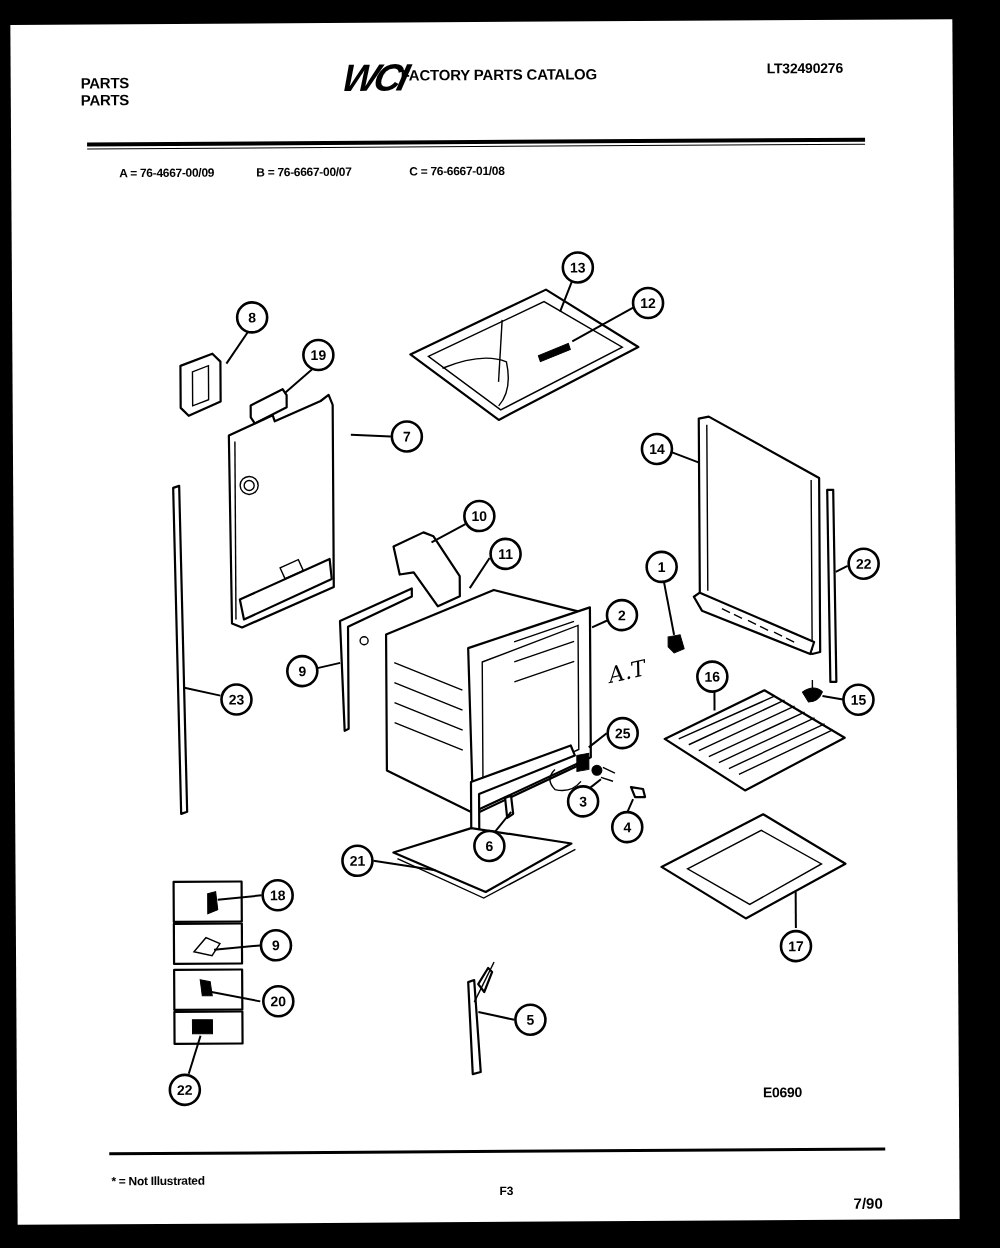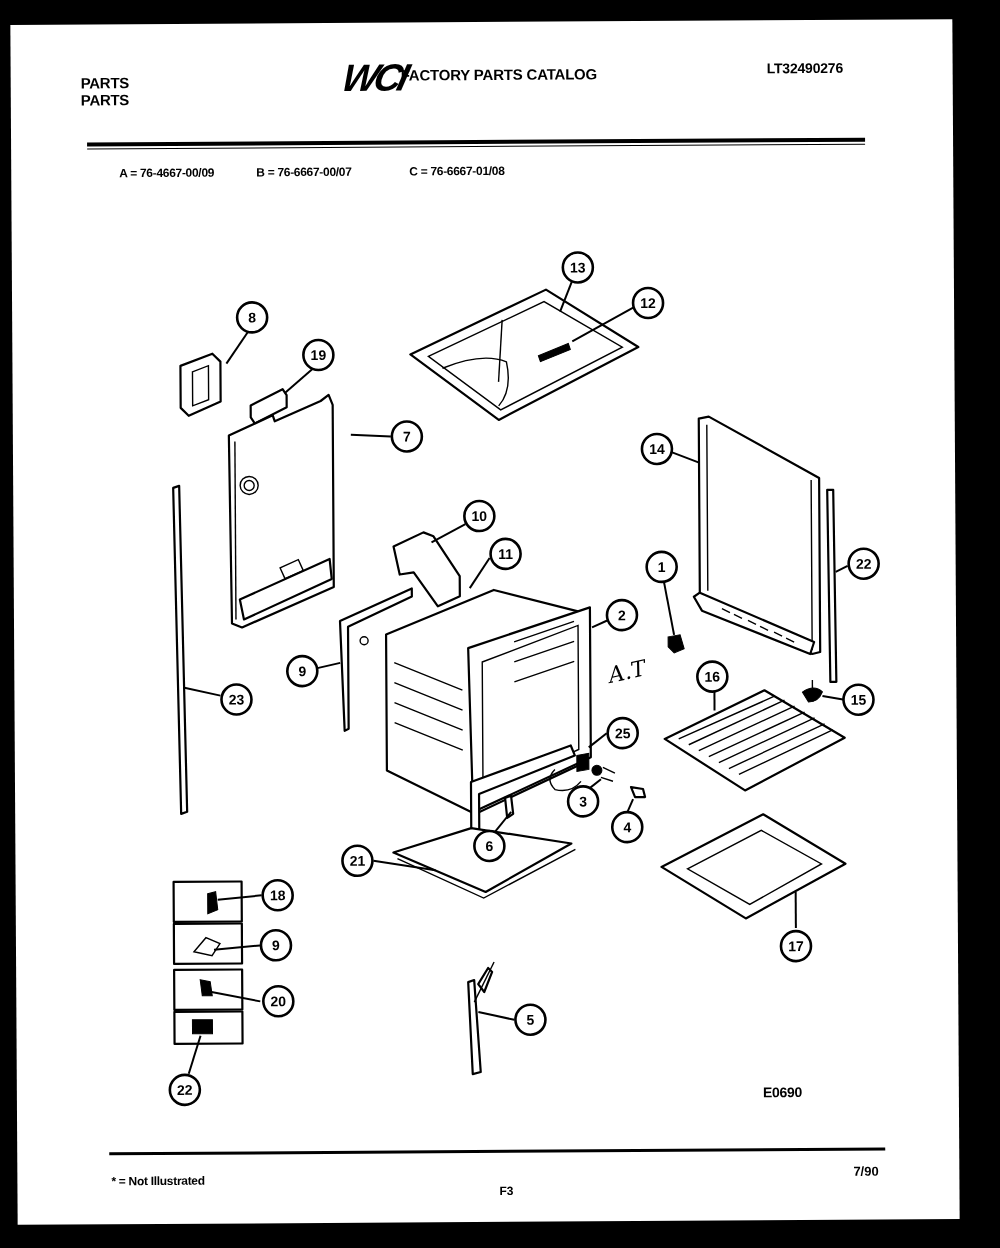--- a/index.html
+++ b/index.html
@@ -18,21 +18,21 @@
   .callout { fill:#fff; stroke:#000; stroke-width:2.6; }
   .callout-text { font-family:"Liberation Sans", sans-serif; font-weight:bold; font-size:14px; text-anchor:middle; dominant-baseline:central; }
   .leader { stroke:#000; stroke-width:2; fill:none; }
   .part { stroke:#000; stroke-width:2.2; fill:#fff; stroke-linejoin:round; }
   .part-thin { stroke:#000; stroke-width:1.4; fill:none; }
   .part-dark { fill:#000; stroke:#000; }
   .fig-id { left:746px; top:1022px; font-size:14px; letter-spacing:-0.3px;margin-top:42px; }
   .rule-bot { position:absolute; left:92px; top:1128px; width:776px; height:3px; background:#000; }
   .footnote { left:94px; top:1150px; font-size:12px; letter-spacing:-0.3px; }
   .pageno { left:482px; top:1162px; font-size:12px; }
-  .date { left:836px; top:1144px; font-size:13px; }
+  .date { left:836px; top:1175px; font-size:15px; }
   .handwriting { left:594px; top:638px; font-size:22px; font-style:italic; font-weight:normal; font-family:"DejaVu Serif", serif; transform:rotate(-12deg); }
 </style>
 </head>
 <body>
 
 <div class="sheet">
 
   <div class="abs brand">
     <div>PARTS</div>
     <div>PARTS</div>

